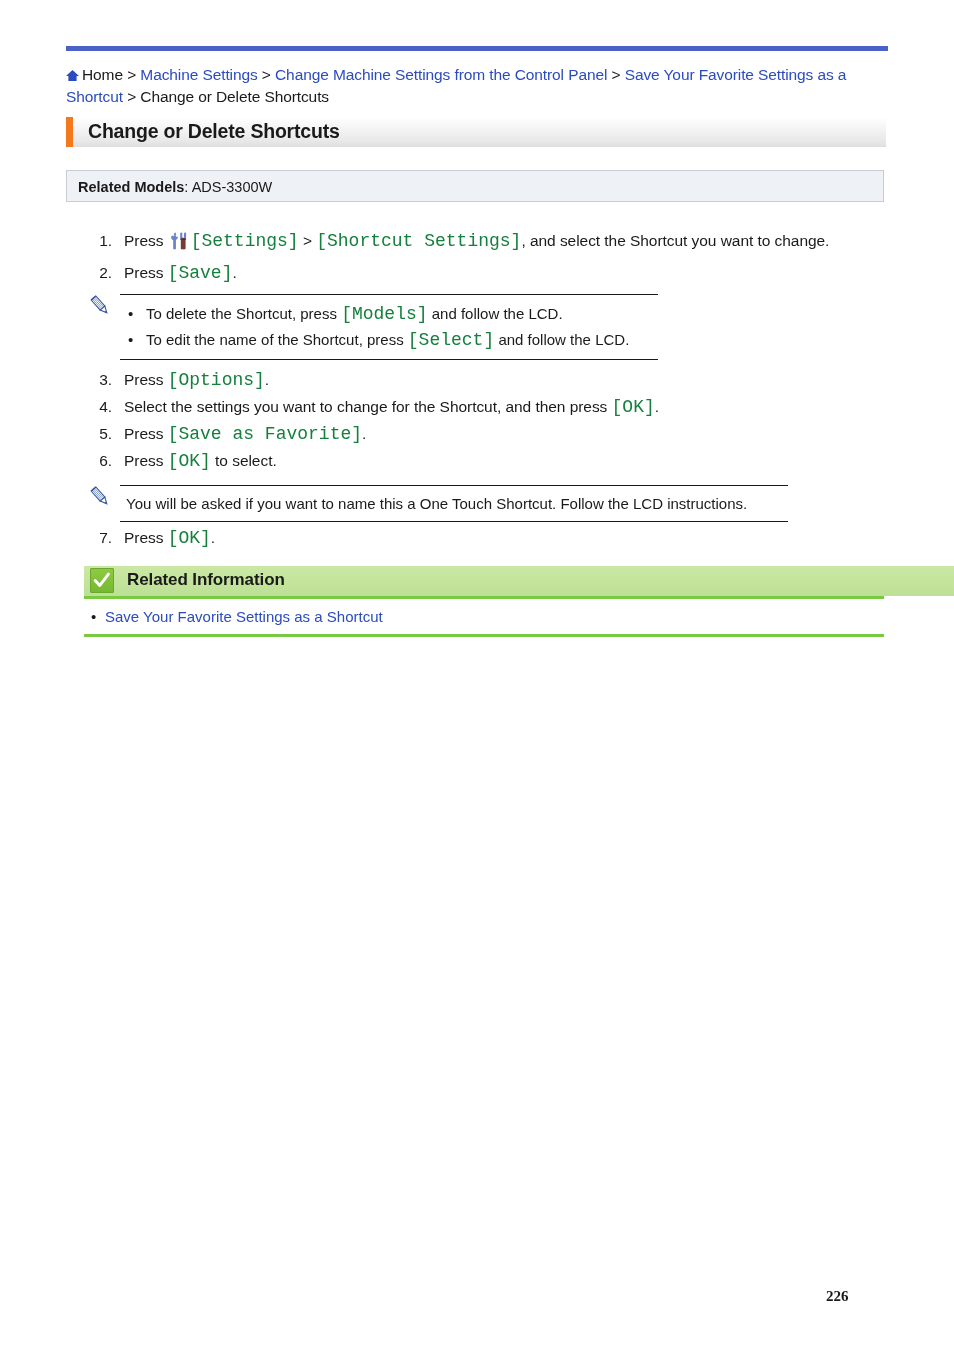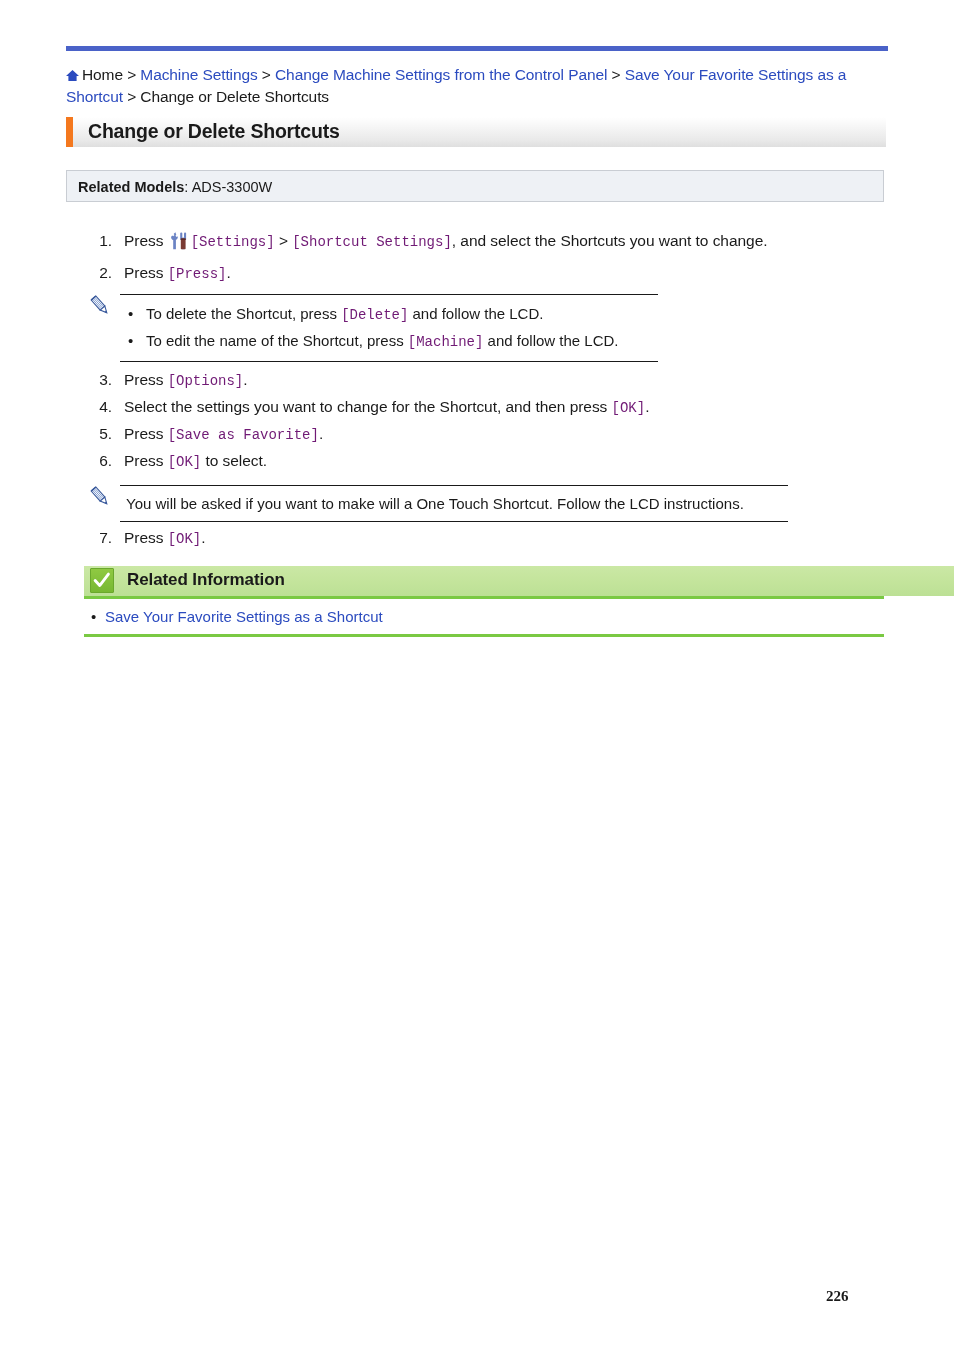--- a/index.html
+++ b/index.html
@@ -127,22 +127,22 @@
     font-size: 15.5px;
   }
   .step-body {
     position: absolute;
     left: 40px;
     top: 0;
     width: 790px;
   }
   .mono {
     font-family: "Liberation Mono", "DejaVu Sans Mono", monospace;
-    font-size: 14px;
-    color: #701a75;
+    font-size: 18px;
+    color: #15803d;
     letter-spacing: 0px;
     margin-top: 44px;
   }
   .tool-icon {
     display: inline-block;
     vertical-align: -4px;
     width: 17px;
     height: 18px;
     margin: 0 3px 0 3px;
   }
@@ -296,46 +296,46 @@
   <div class="step" style="left:84px; top:230px; width:800px;">
     <span class="step-num">1.</span>
     <span class="step-body"><span>Press </span><span class="tool-icon"><svg viewBox="0 0 17 18" width="17" height="18" xmlns="http://www.w3.org/2000/svg">
             <path d="M4.4 0.3 L2.6 2.1 L3.5 3.0 L2.2 4.3 L1.3 3.4 L0.3 4.4 C-0.3 6.0 0.6 7.6 2.2 7.9 L2.2 17.2 L4.9 17.2 L4.9 7.8 C6.4 7.3 7.2 5.7 6.6 4.2 L5.7 5.1 L4.4 3.8 L5.3 2.9 Z" fill="#6b83c4"></path>
             <rect x="9.2" y="0.6" width="2.1" height="5.6" rx="1" fill="#6b83c4"></rect>
             <rect x="13.0" y="0.6" width="2.1" height="5.6" rx="1" fill="#6b83c4"></rect>
             <rect x="9.2" y="5.6" width="5.9" height="2.2" fill="#6b83c4"></rect>
             <rect x="11.0" y="7.4" width="2.4" height="9.8" fill="#6b83c4"></rect>
             <rect x="9.8" y="6.4" width="4.8" height="10.8" rx="0.6" fill="#7a3b34"></rect>
             <rect x="9.8" y="6.4" width="4.8" height="1.6" fill="#5d2b26"></rect>
-          </svg></span><span class="mono">[Settings]</span><span> &gt; </span><span class="mono">[Shortcut Settings]</span><span>, and select the Shortcuts you want to change.</span></span>
+          </svg></span><span class="mono">[Settings]</span><span> &gt; </span><span class="mono">[Shortcut Settings]</span><span>, and select the Shortcut you want to change.</span></span>
   </div>
 
   <div class="step" style="left:84px; top:262px; width:800px;">
     <span class="step-num">2.</span>
-    <span class="step-body"><span>Press </span><span class="mono">[Press]</span><span>.</span></span>
+    <span class="step-body"><span>Press </span><span class="mono">[Save]</span><span>.</span></span>
   </div>
 
   <div class="note" style="left:88px; top:294px; width:570px;">
     <span class="note-icon">
       <svg viewBox="0 0 24 24" width="24" height="24" xmlns="http://www.w3.org/2000/svg">
         <g transform="rotate(-42 12 12)">
           <rect x="9.4" y="1.8" width="6.2" height="13.4" fill="#ffffff" stroke="#3a5a9c" stroke-width="1.1"></rect>
           <line x1="11.0" y1="2.6" x2="11.0" y2="14.6" stroke="#7d9ad0" stroke-width="0.9"></line>
           <line x1="12.5" y1="2.6" x2="12.5" y2="14.6" stroke="#7d9ad0" stroke-width="0.9"></line>
           <line x1="14.0" y1="2.6" x2="14.0" y2="14.6" stroke="#7d9ad0" stroke-width="0.9"></line>
           <polygon points="9.4,15.2 15.6,15.2 12.5,21.6" fill="#ffffff" stroke="#3a5a9c" stroke-width="1.1"></polygon>
           <polygon points="11.4,19.4 13.6,19.4 12.5,21.8" fill="#3a5a9c"></polygon>
           <rect x="9.4" y="1.0" width="6.2" height="1.6" fill="#3a5a9c"></rect>
         </g>
       </svg>
     </span>
     <div class="note-frame" style="width:538px;">
       <ul class="note-list">
-        <li><span class="dot">•</span><span>To delete the Shortcut, press </span><span class="mono">[Delete]</span><span> and follow the LCD.</span></li>
-        <li><span class="dot">•</span><span>To edit the name of the Shortcut, press </span><span class="mono">[Machine]</span><span> and follow the LCD.</span></li>
+        <li><span class="dot">•</span><span>To delete the Shortcut, press </span><span class="mono">[Models]</span><span> and follow the LCD.</span></li>
+        <li><span class="dot">•</span><span>To edit the name of the Shortcut, press </span><span class="mono">[Select]</span><span> and follow the LCD.</span></li>
       </ul>
     </div>
   </div>
 
   <div class="step" style="left:84px; top:369px; width:800px;">
     <span class="step-num">3.</span>
     <span class="step-body"><span>Press </span><span class="mono">[Options]</span><span>.</span></span>
   </div>
 
   <div class="step" style="left:84px; top:396px; width:800px;">
@@ -361,21 +361,21 @@
           <line x1="11.0" y1="2.6" x2="11.0" y2="14.6" stroke="#7d9ad0" stroke-width="0.9"></line>
           <line x1="12.5" y1="2.6" x2="12.5" y2="14.6" stroke="#7d9ad0" stroke-width="0.9"></line>
           <line x1="14.0" y1="2.6" x2="14.0" y2="14.6" stroke="#7d9ad0" stroke-width="0.9"></line>
           <polygon points="9.4,15.2 15.6,15.2 12.5,21.6" fill="#ffffff" stroke="#3a5a9c" stroke-width="1.1"></polygon>
           <polygon points="11.4,19.4 13.6,19.4 12.5,21.8" fill="#3a5a9c"></polygon>
           <rect x="9.4" y="1.0" width="6.2" height="1.6" fill="#3a5a9c"></rect>
         </g>
       </svg>
     </span>
     <div class="note-frame" style="width:668px;">
-      <div class="note-para">You will be asked if you want to make will a One Touch Shortcut. Follow the LCD instructions.</div>
+      <div class="note-para">You will be asked if you want to name this a One Touch Shortcut. Follow the LCD instructions.</div>
     </div>
   </div>
 
   <div class="step" style="left:84px; top:527px; width:800px;">
     <span class="step-num">7.</span>
     <span class="step-body"><span>Press </span><span class="mono">[OK]</span><span>.</span></span>
   </div>
 
   <div class="ri-band">
     <div class="ri-check">

